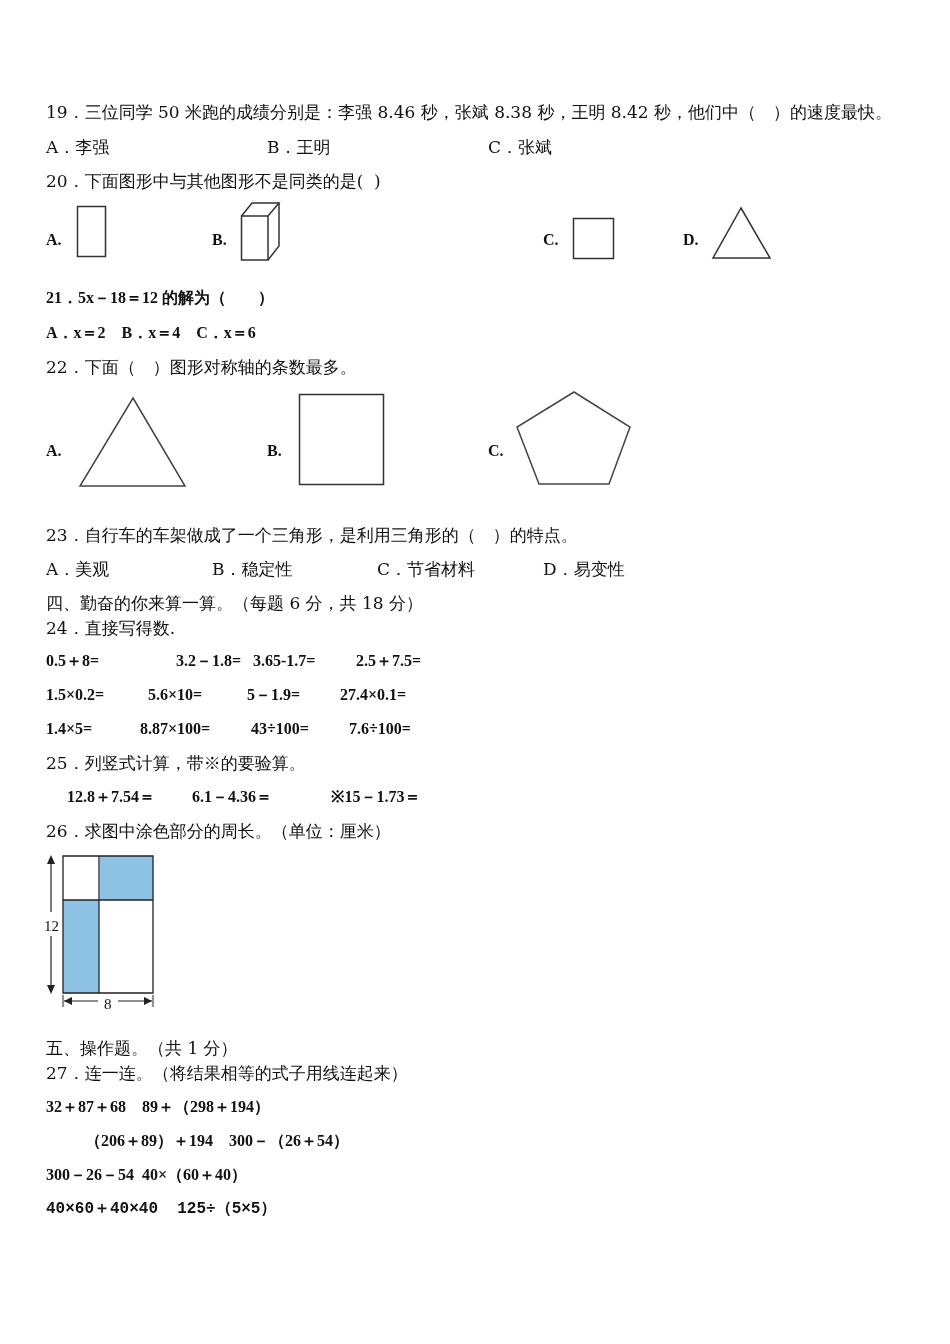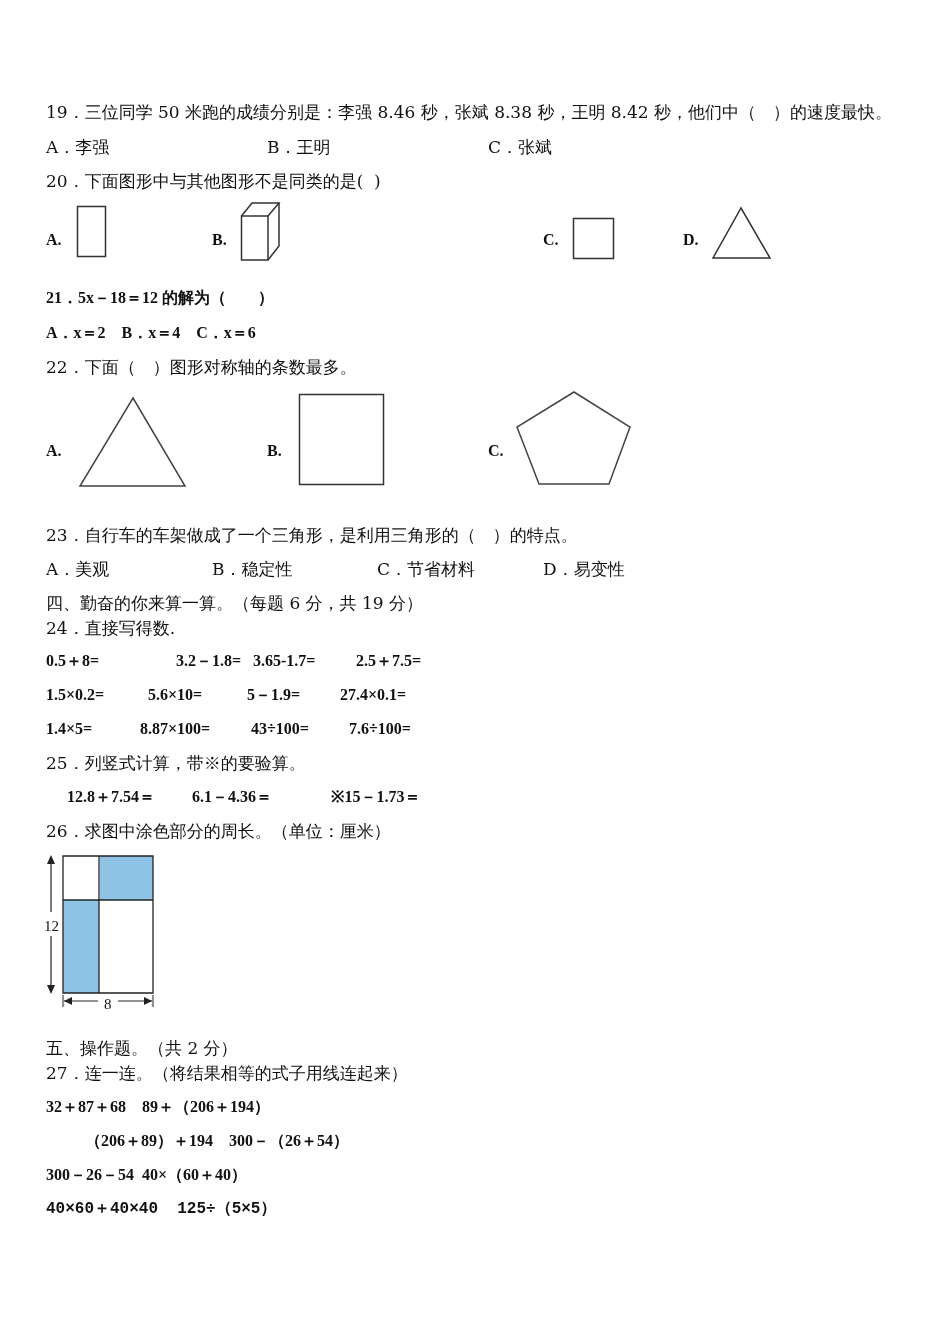--- a/index.html
+++ b/index.html
@@ -55,21 +55,21 @@
 <svg class="fig" style="left:515px;top:390px;" width="118" height="98">
   <polygon points="59,2 115,37 94,94 24,94 2,37" fill="none" stroke="#444" stroke-width="1.5"></polygon>
 </svg>
 
 <div class="t" style="left:46px;top:525px;">23．自行车的车架做成了一个三角形，是利用三角形的（　）的特点。</div>
 <div class="t" style="left:46px;top:559px;">A．美观</div>
 <div class="t" style="left:212px;top:559px;">B．稳定性</div>
 <div class="t" style="left:377px;top:559px;">C．节省材料</div>
 <div class="t" style="left:543px;top:559px;">D．易变性</div>
 
-<div class="t" style="left:46px;top:593px;">四、勤奋的你来算一算。（每题 6 分，共 19 分）</div>
+<div class="t" style="left:46px;top:593px;">四、勤奋的你来算一算。（每题 6 分，共 18 分）</div>
 <div class="t" style="left:46px;top:618px;">24．直接写得数.</div>
 
 <div class="t b" style="left:46px;top:651px;">0.5＋8=</div>
 <div class="t b" style="left:151px;top:651px;margin-left:25px;">3.2－1.8=</div>
 <div class="t b" style="left:253px;top:651px;">3.65-1.7=</div>
 <div class="t b" style="left:356px;top:651px;">2.5＋7.5=</div>
 
 <div class="t b" style="left:46px;top:685px;">1.5×0.2=</div>
 <div class="t b" style="left:148px;top:685px;">5.6×10=</div>
 <div class="t b" style="left:247px;top:685px;">5－1.9=</div>
@@ -104,18 +104,18 @@
   <line x1="24" y1="151" x2="58" y2="151" stroke="#222" stroke-width="1.2"></line>
   <line x1="78" y1="151" x2="112" y2="151" stroke="#222" stroke-width="1.2"></line>
   <line x1="23" y1="145" x2="23" y2="157" stroke="#222" stroke-width="1"></line>
   <line x1="113" y1="145" x2="113" y2="157" stroke="#222" stroke-width="1"></line>
   <polygon points="24,151 32,147 32,155" fill="#222"></polygon>
   <polygon points="112,151 104,147 104,155" fill="#222"></polygon>
 </svg>
 <div class="t" style="left:44px;top:916px;font-family:'Liberation Serif',serif;font-size:15px;">12</div>
 <div class="t" style="left:104px;top:994px;font-family:'Liberation Serif',serif;font-size:15px;">8</div>
 
-<div class="t" style="left:46px;top:1038px;">五、操作题。（共 2 分）</div>
+<div class="t" style="left:46px;top:1038px;">五、操作题。（共 1 分）</div>
 <div class="t" style="left:46px;top:1063px;">27．连一连。（将结果相等的式子用线连起来）</div>
-<div class="t b" style="left:46px;top:1097px;">32＋87＋68　89＋（206＋194）</div>
+<div class="t b" style="left:46px;top:1097px;">32＋87＋68　89＋（298＋194）</div>
 <div class="t b" style="left:46px;top:1131px;margin-left:39px;">（206＋89）＋194　300－（26＋54）</div>
 <div class="t b" style="left:46px;top:1165px;">300－26－54  40×（60＋40）</div>
 <div class="t b" style="left:46px;top:1199px;font-family:Liberation Mono, monospace;">40×60＋40×40  125÷（5×5）</div>
 
 </body></html>

